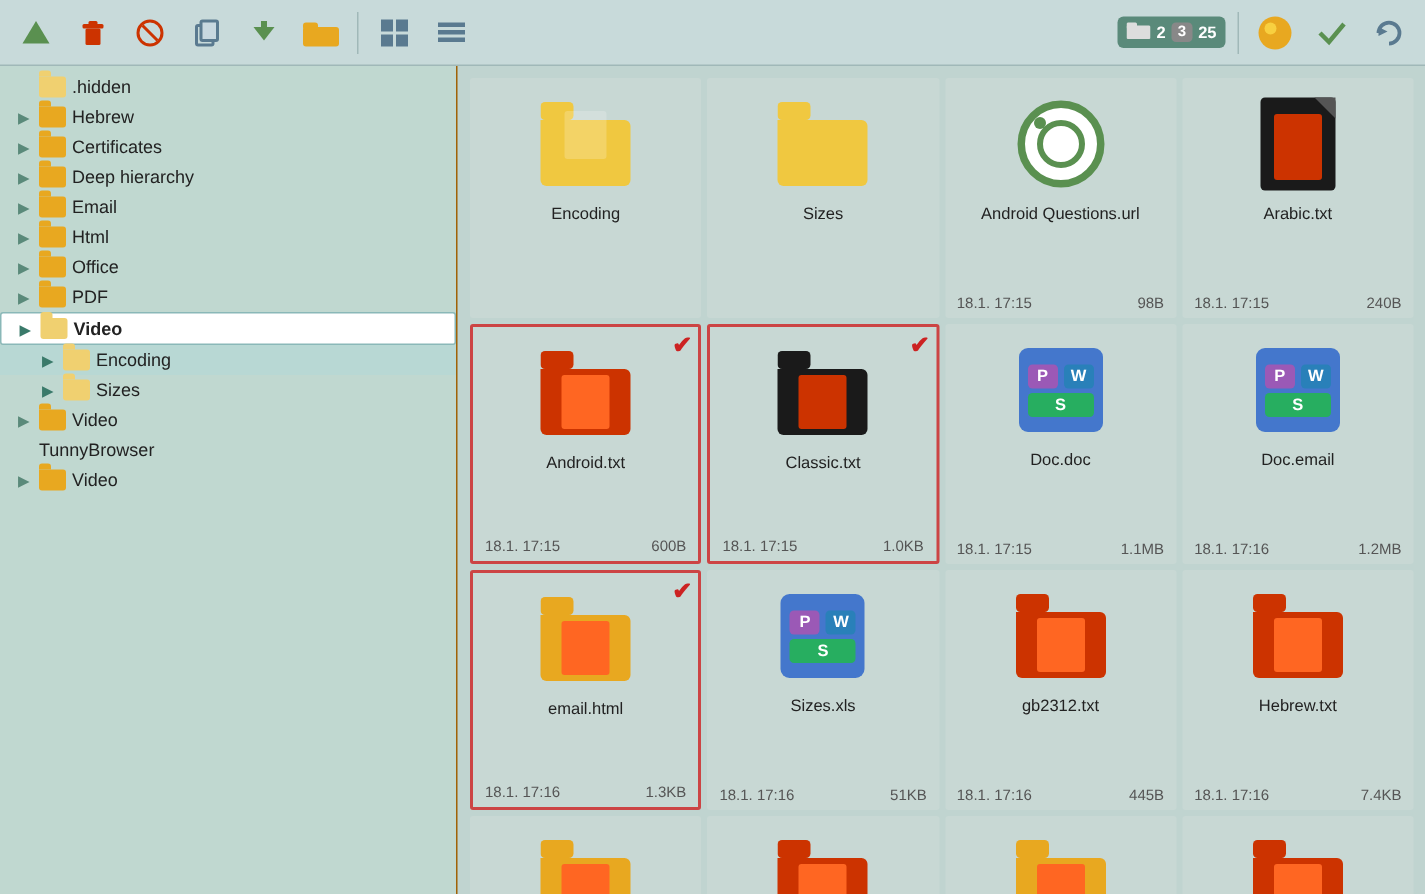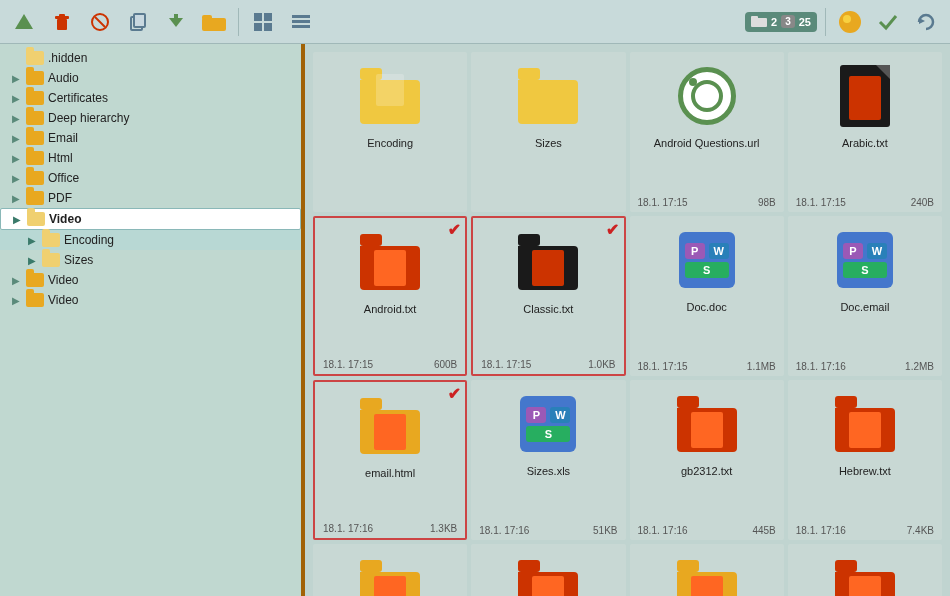--- a/index.html
+++ b/index.html
@@ -59,21 +59,21 @@
     .main-area {
       display: flex;
       flex: 1;
       overflow: hidden;
     }
 
     
     .sidebar {
       width: 305px;
       background: #c0d8d0;
-      border-right: 4px solid #a16207;
+      border-right: 1px solid #a16207;
       overflow-y: auto;
       flex-shrink: 0;
       padding: 4px 0;
     }
     .sidebar-item {
       display: flex;
       align-items: center;
       padding: 3px 8px 3px 12px;
       cursor: pointer;
       gap: 4px;
@@ -287,21 +287,21 @@
 
   <div class="sidebar">
     <div class="sidebar-item">
       <span class="expand-arrow"> </span>
       <span class="folder-icon light"></span>
       <span class="sidebar-label">.hidden</span>
     </div>
     <div class="sidebar-item">
       <span class="expand-arrow">▶</span>
       <span class="folder-icon"></span>
-      <span class="sidebar-label">Audio</span>
+      <span class="sidebar-label">Hebrew</span>
     </div>
     <div class="sidebar-item">
       <span class="expand-arrow">▶</span>
       <span class="folder-icon"></span>
       <span class="sidebar-label">Certificates</span>
     </div>
     <div class="sidebar-item">
       <span class="expand-arrow">▶</span>
       <span class="folder-icon"></span>
       <span class="sidebar-label">Deep hierarchy</span>
@@ -343,20 +343,24 @@
       <span class="expand-arrow" style="color:#3a7a6a;">▶</span>
       <span class="folder-icon light"></span>
       <span class="sidebar-label">Sizes</span>
     </div>
     <div class="sidebar-item">
       <span class="expand-arrow">▶</span>
       <span class="folder-icon"></span>
       <span class="sidebar-label">Video</span>
     </div>
     <div class="sidebar-item">
+      <span class="expand-arrow"> </span>
+      <span class="sidebar-label">TunnyBrowser</span>
+    </div>
+    <div class="sidebar-item">
       <span class="expand-arrow">▶</span>
       <span class="folder-icon"></span>
       <span class="sidebar-label">Video</span>
     </div>
   </div>
 
   <div class="file-grid">
 
     <div class="file-cell">
       <div class="file-icon-container">

